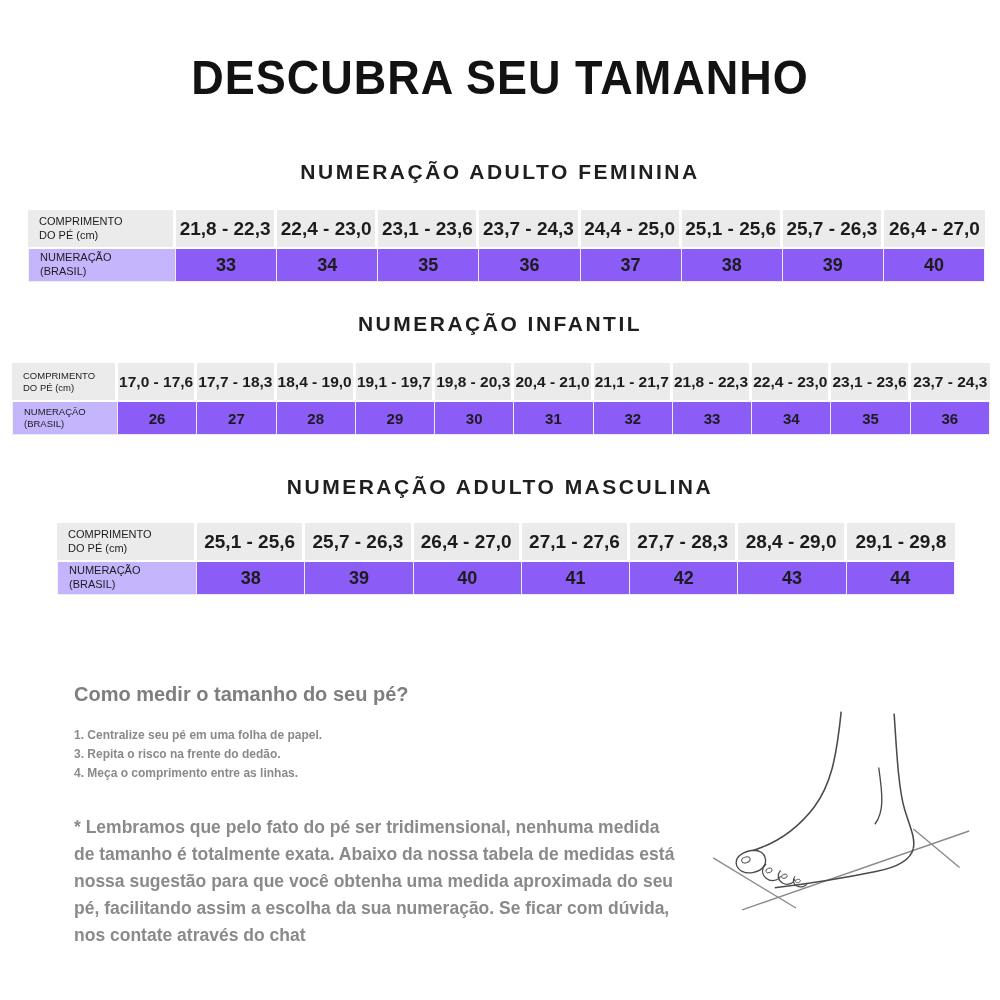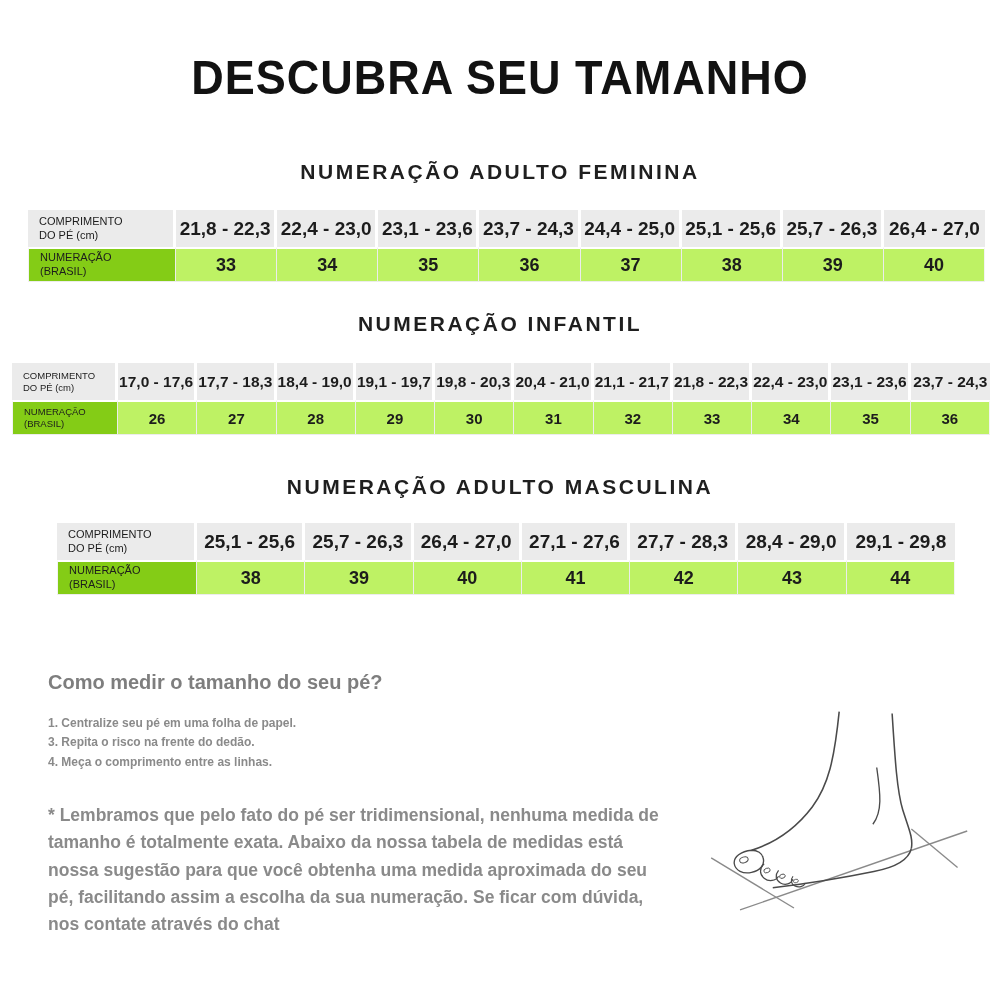--- a/index.html
+++ b/index.html
@@ -41,50 +41,50 @@
   tr.row-head td {
     background:#ebebeb;
     border-right:3px solid #ffffff;
     height:37px;
     text-align:center;
     font-weight:700; color:#1c1c1c;
   }
   tr.row-head td:last-child { border-right:none; }
 
   tr.row-vals td {
-    background:#bef264;
+    background:#8b5cf6;
     border-right:1px solid #ececec;
     border-bottom:1px solid #ececec;
     border-top:2px solid #ffffff;
     height:35px;
     text-align:center;
     font-weight:700; color:#1c1c1c;
   }
   tr.row-vals td:first-child { border-left:1px solid #f3f3f3; }
   tr.row-vals td:last-child { border-right:1px solid #f3f3f3; }
 
   td.lbl {
     text-align:left !important;
     padding-left:11px;
     font-weight:400 !important;
     color:#4f4f4f;
     line-height:1.25;
   }
-  tr.row-vals td.lbl { background:#84cc16; }
+  tr.row-vals td.lbl { background:#c4b5fd; }
 
   .t0 td.range, .t2 td.range { font-size:19px; }
   .t0 td.size,  .t2 td.size  { font-size:18px; }
   .t0 td.lbl,   .t2 td.lbl   { font-size:11px; }
   .t1 td.range { font-size:15.5px; }
   .t1 td.size  { font-size:15px; }
   .t1 td.lbl   { font-size:9.5px; }
 
   .bottom {
-    margin:76px 0 0 48px;
-    display:flex; flex-direction:row; align-items:flex-start;
+    margin:76px 0 0 74px;
+    display:flex; flex-direction:row; align-items:center;
   }
   .instructions { width:628px; }
   .howto-heading {
     margin:0 0 20px 0;
     font-size:20px; font-weight:700; color:#7e7e7e;
   }
   .step {
     margin:0; font-size:12px; font-weight:700; color:#8a8a8a;
     line-height:1.62;
   }

